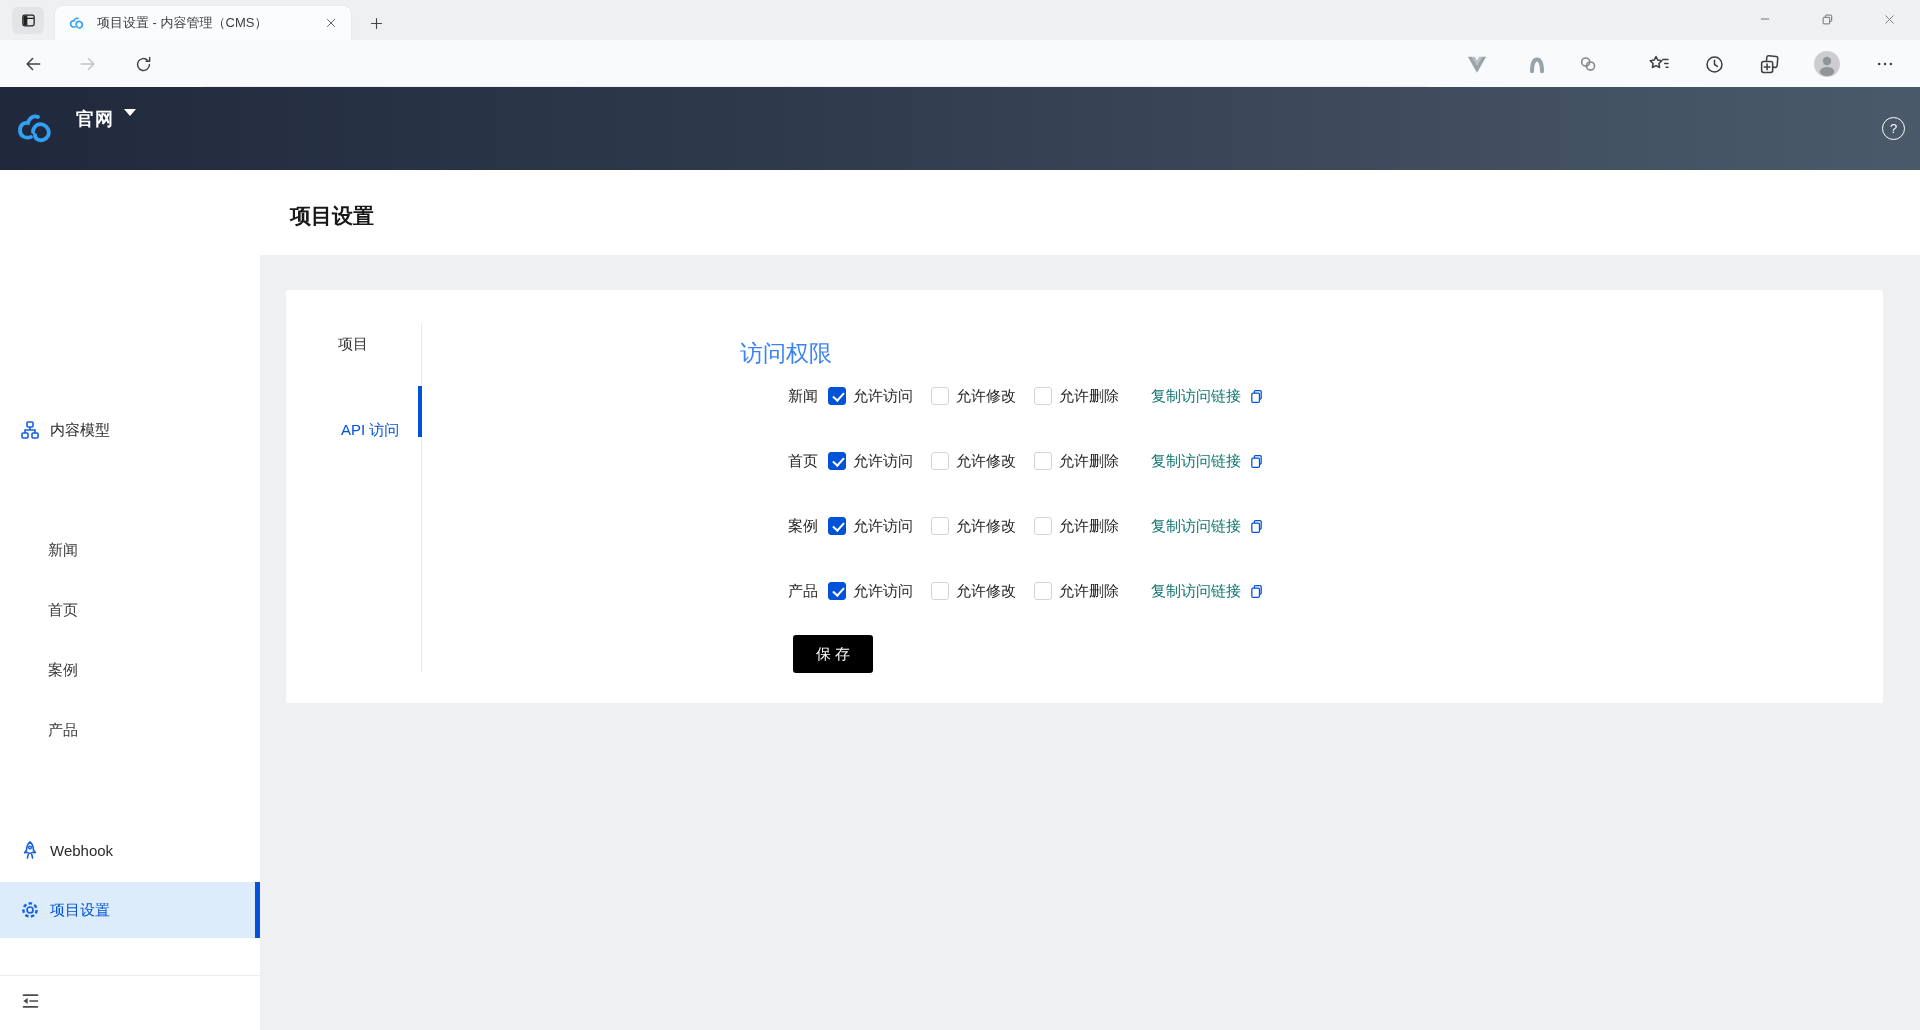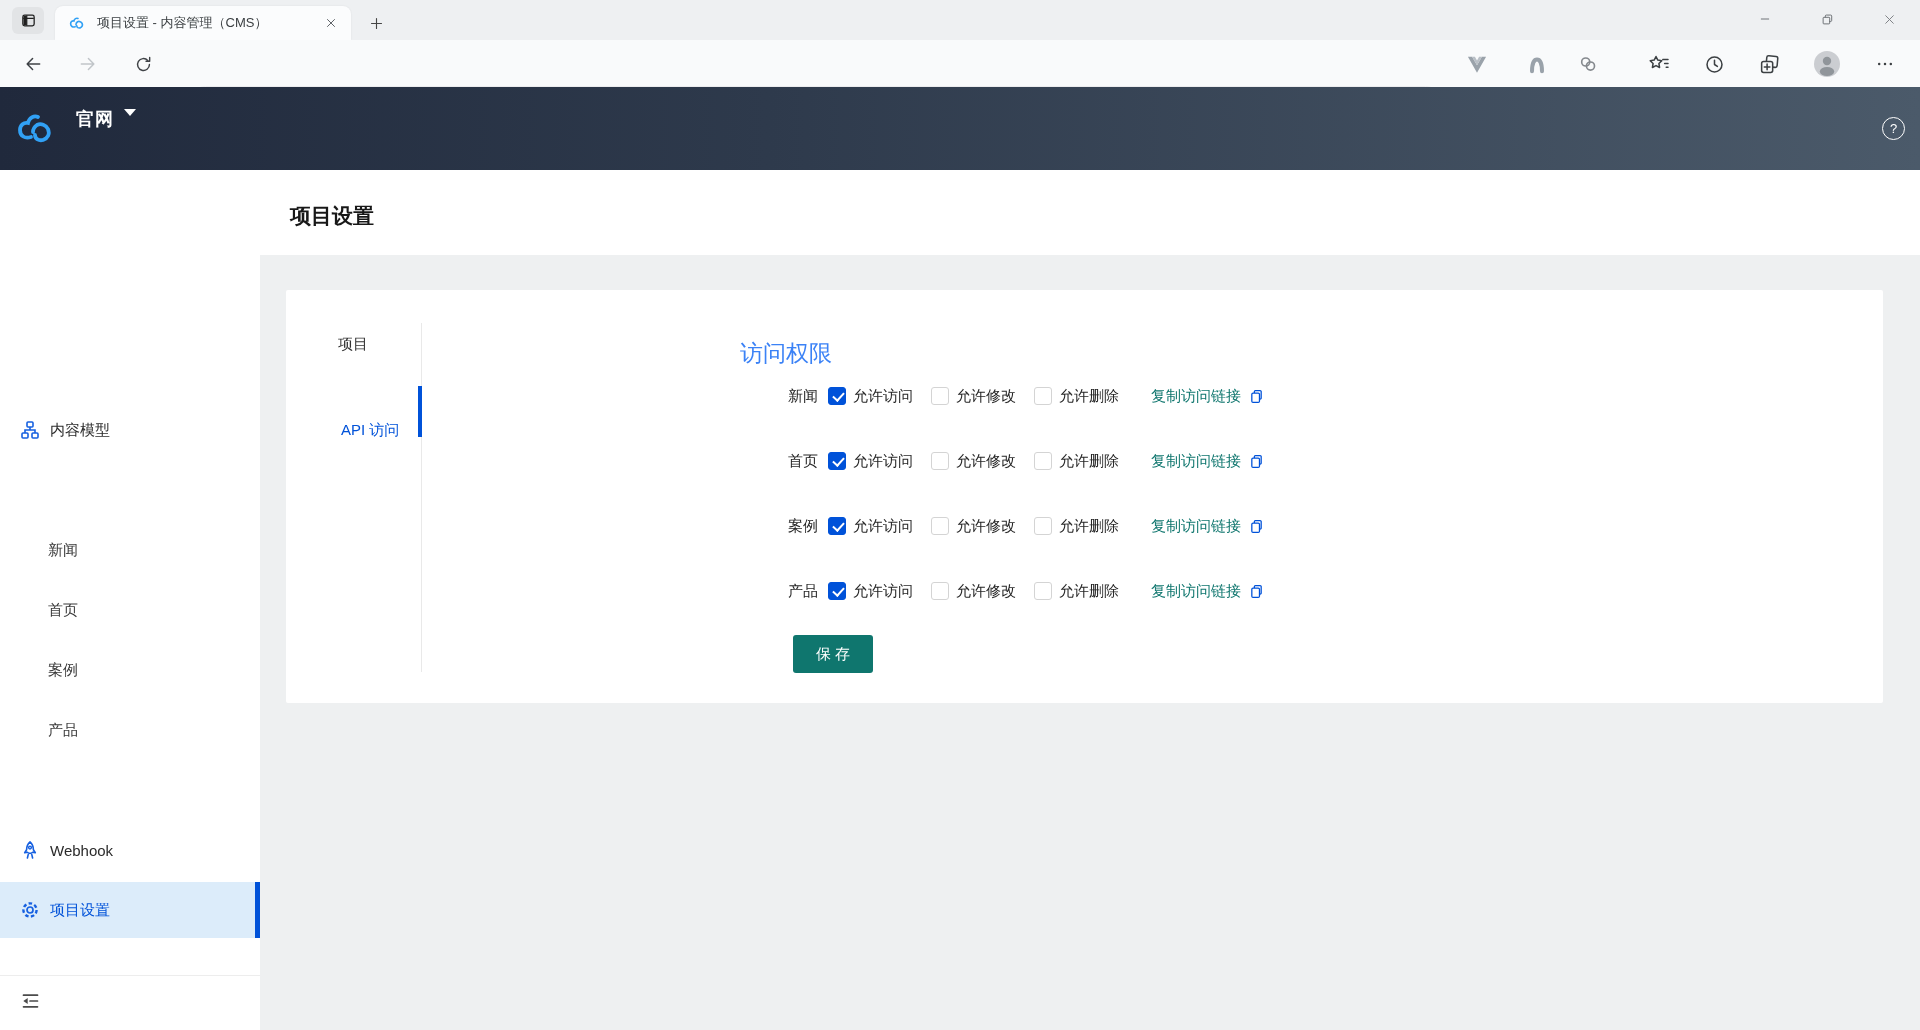--- a/index.html
+++ b/index.html
@@ -70,21 +70,21 @@
   .prow { position:absolute; left:502px; height:22px; display:flex; align-items:center; }
   .pname { width:32px; font-size:15px; color:#262626; margin-right:8px; white-space:nowrap; }
   .cb { width:18px; height:18px; border-radius:3px; border:1px solid #d4d4d4; background:#ffffff; margin-right:7px; position:relative; cursor:pointer; flex:none; }
   .cb.on { background:#0052d9; border-color:#0052d9; }
   .cb.on::after { content:""; position:absolute; left:5.5px; top:2px; width:5px; height:9px;
     border:solid #ffffff; border-width:0 2px 2px 0; transform:rotate(42deg); }
   .plabel { width:60px; font-size:15px; color:#262626; margin-right:18px; white-space:nowrap; }
   .plabel.last { margin-right:32px; }
   .plink { font-size:15px; color:#0f766e; text-decoration:none; white-space:nowrap; cursor:pointer; }
   .copyic { margin-left:7px; display:flex; align-items:center; cursor:pointer; }
-  .savebtn { position:absolute; left:507px; top:345px; width:80px; height:38px; background:#0f766e; color:#ffffff;
+  .savebtn { position:absolute; left:507px; top:345px; width:80px; height:38px; background:#000000; color:#ffffff;
     border:none; border-radius:3px; font-size:15px; font-family:inherit; cursor:pointer; }
 </style>
 </head>
 <body>
 
 <div id="stage">
 
   <div class="tabstrip">
     <div class="tabactions">
       <svg width="17" height="17" viewBox="0 0 24 24">

